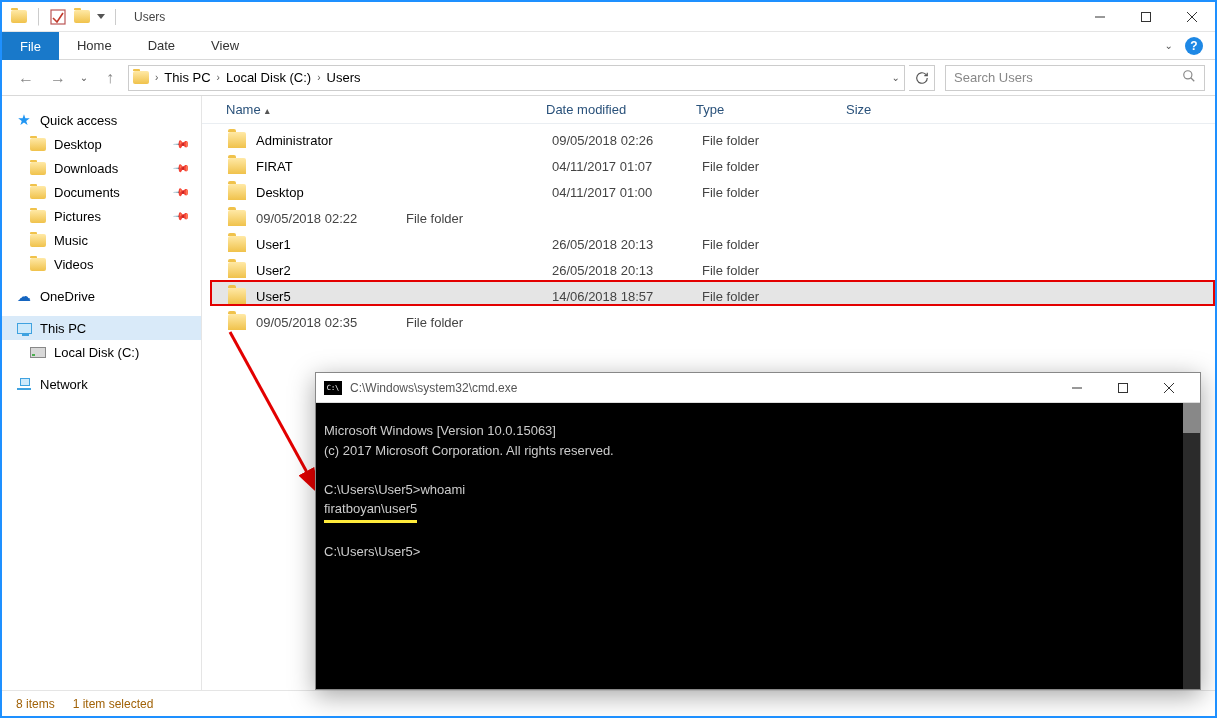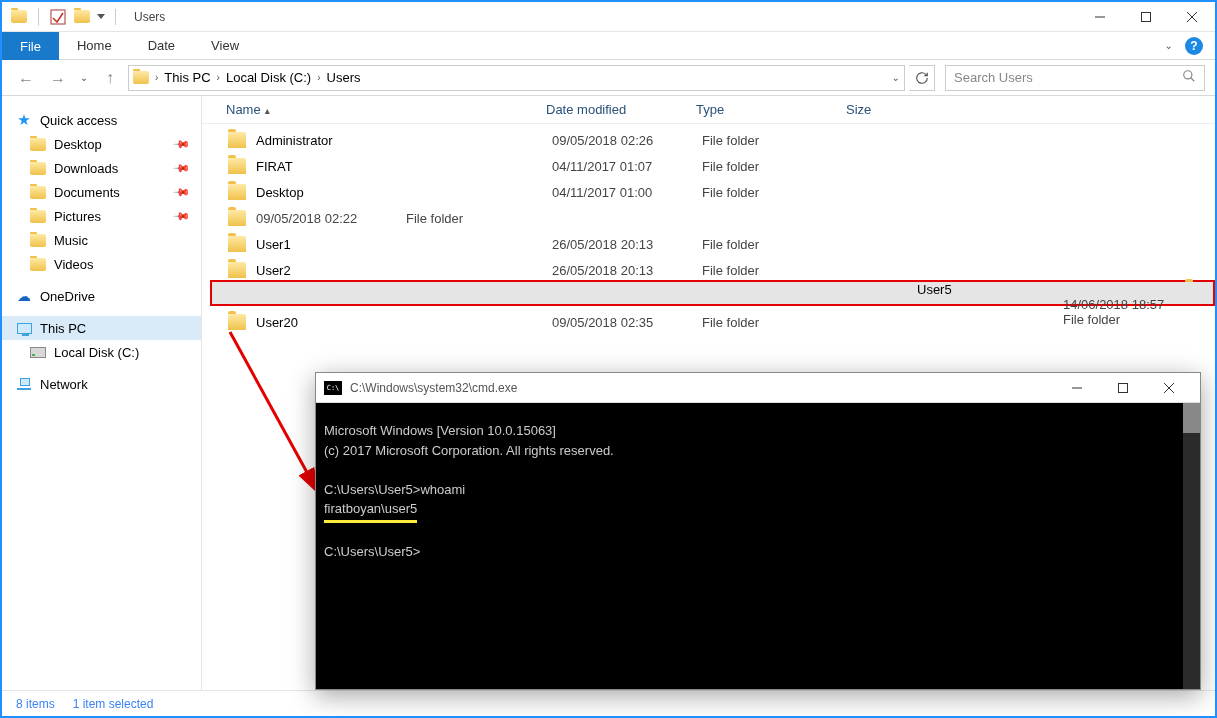--- a/index.html
+++ b/index.html
@@ -52,23 +52,23 @@
 .col-sort { font-size:10px; color:#555; margin-left:4px; }
 
 .rows { flex:1; padding-left:8px; }
 .row { display:flex; align-items:flex-end; height:26px; padding-left:16px; border:2px solid transparent; }
 .row .folder-ic { width:18px; height:16px; background:linear-gradient(#ffe9a6,#f0c24b); border-radius:2px 2px 0 0; margin-right:10px; position:relative; }
 .row .folder-ic:before { content:""; position:absolute; top:-3px; left:0; width:8px; height:3px; background:#f0c24b; border-radius:2px 2px 0 0; }
 .row .rname { width:296px; }
 .row .rdate { width:150px; color:#444; }
 .row .rtype { width:150px; color:#444; }
 .row.selected { background:#e5e5e5; }
-.row.highlight { border:2px solid #e30000; background:#e5e5e5;flex-direction:column; }
-
-.statusbar { height:26px; border-top:1px solid #e5e5e5; display:flex; align-items:center; padding:0 14px; font-size:12px; color:#3b82f6; gap:18px; }
+.row.highlight { border:2px solid #e30000; background:#e5e5e5; }
+
+.statusbar { height:26px; border-top:1px solid #e5e5e5; display:flex; align-items:center; padding:0 14px; font-size:12px; color:#a16207; gap:18px; }
 
 
 .cmd { position:absolute; top:370px; left:313px; width:886px; height:318px; background:#fff; box-shadow:0 6px 24px rgba(0,0,0,.35); display:flex; flex-direction:column; border:1px solid #888; }
 .cmd-title { height:30px; background:#fff; display:flex; align-items:center; padding:0 8px; font-size:12px; color:#555; border-bottom:1px solid #ddd; }
 .cmd-title .cmd-ico { width:18px; height:14px; background:#000; margin-right:8px; display:flex; align-items:center; justify-content:center; }
 .cmd-title .cmd-ico span { font-size:7px; color:#fff; font-family:monospace; }
 .cmd-title .spacer { flex:1; }
 .cmd-body { flex:1; background:#000; color:#ccc; font-family:Consolas, monospace; font-size:13px; padding:18px 8px; line-height:1.5; overflow-y:auto; white-space:pre; position:relative; }
 .cmd-scroll { position:absolute; right:0; top:0; width:17px; height:100%; background:#2b2b2b; }
 .cmd-thumb { position:absolute; right:0; top:0; width:17px; height:30px; background:#888; }
@@ -305,21 +305,20 @@
             <span class="rtype">File folder</span>
           </div>
           <div class="row highlight selected">
             <span class="folder-ic"></span>
             <span class="rname">User5</span>
             <span class="rdate">14/06/2018 18:57</span>
             <span class="rtype">File folder</span>
           </div>
           <div class="row">
             <span class="folder-ic"></span>
-            <span class="rname">User20</span>
             <span class="rdate">09/05/2018 02:35</span>
             <span class="rtype">File folder</span>
           </div>
         </div>
     </div>
   </div>
 
   <div class="statusbar">
     <span>8 items</span>
     <span>1 item selected</span>

